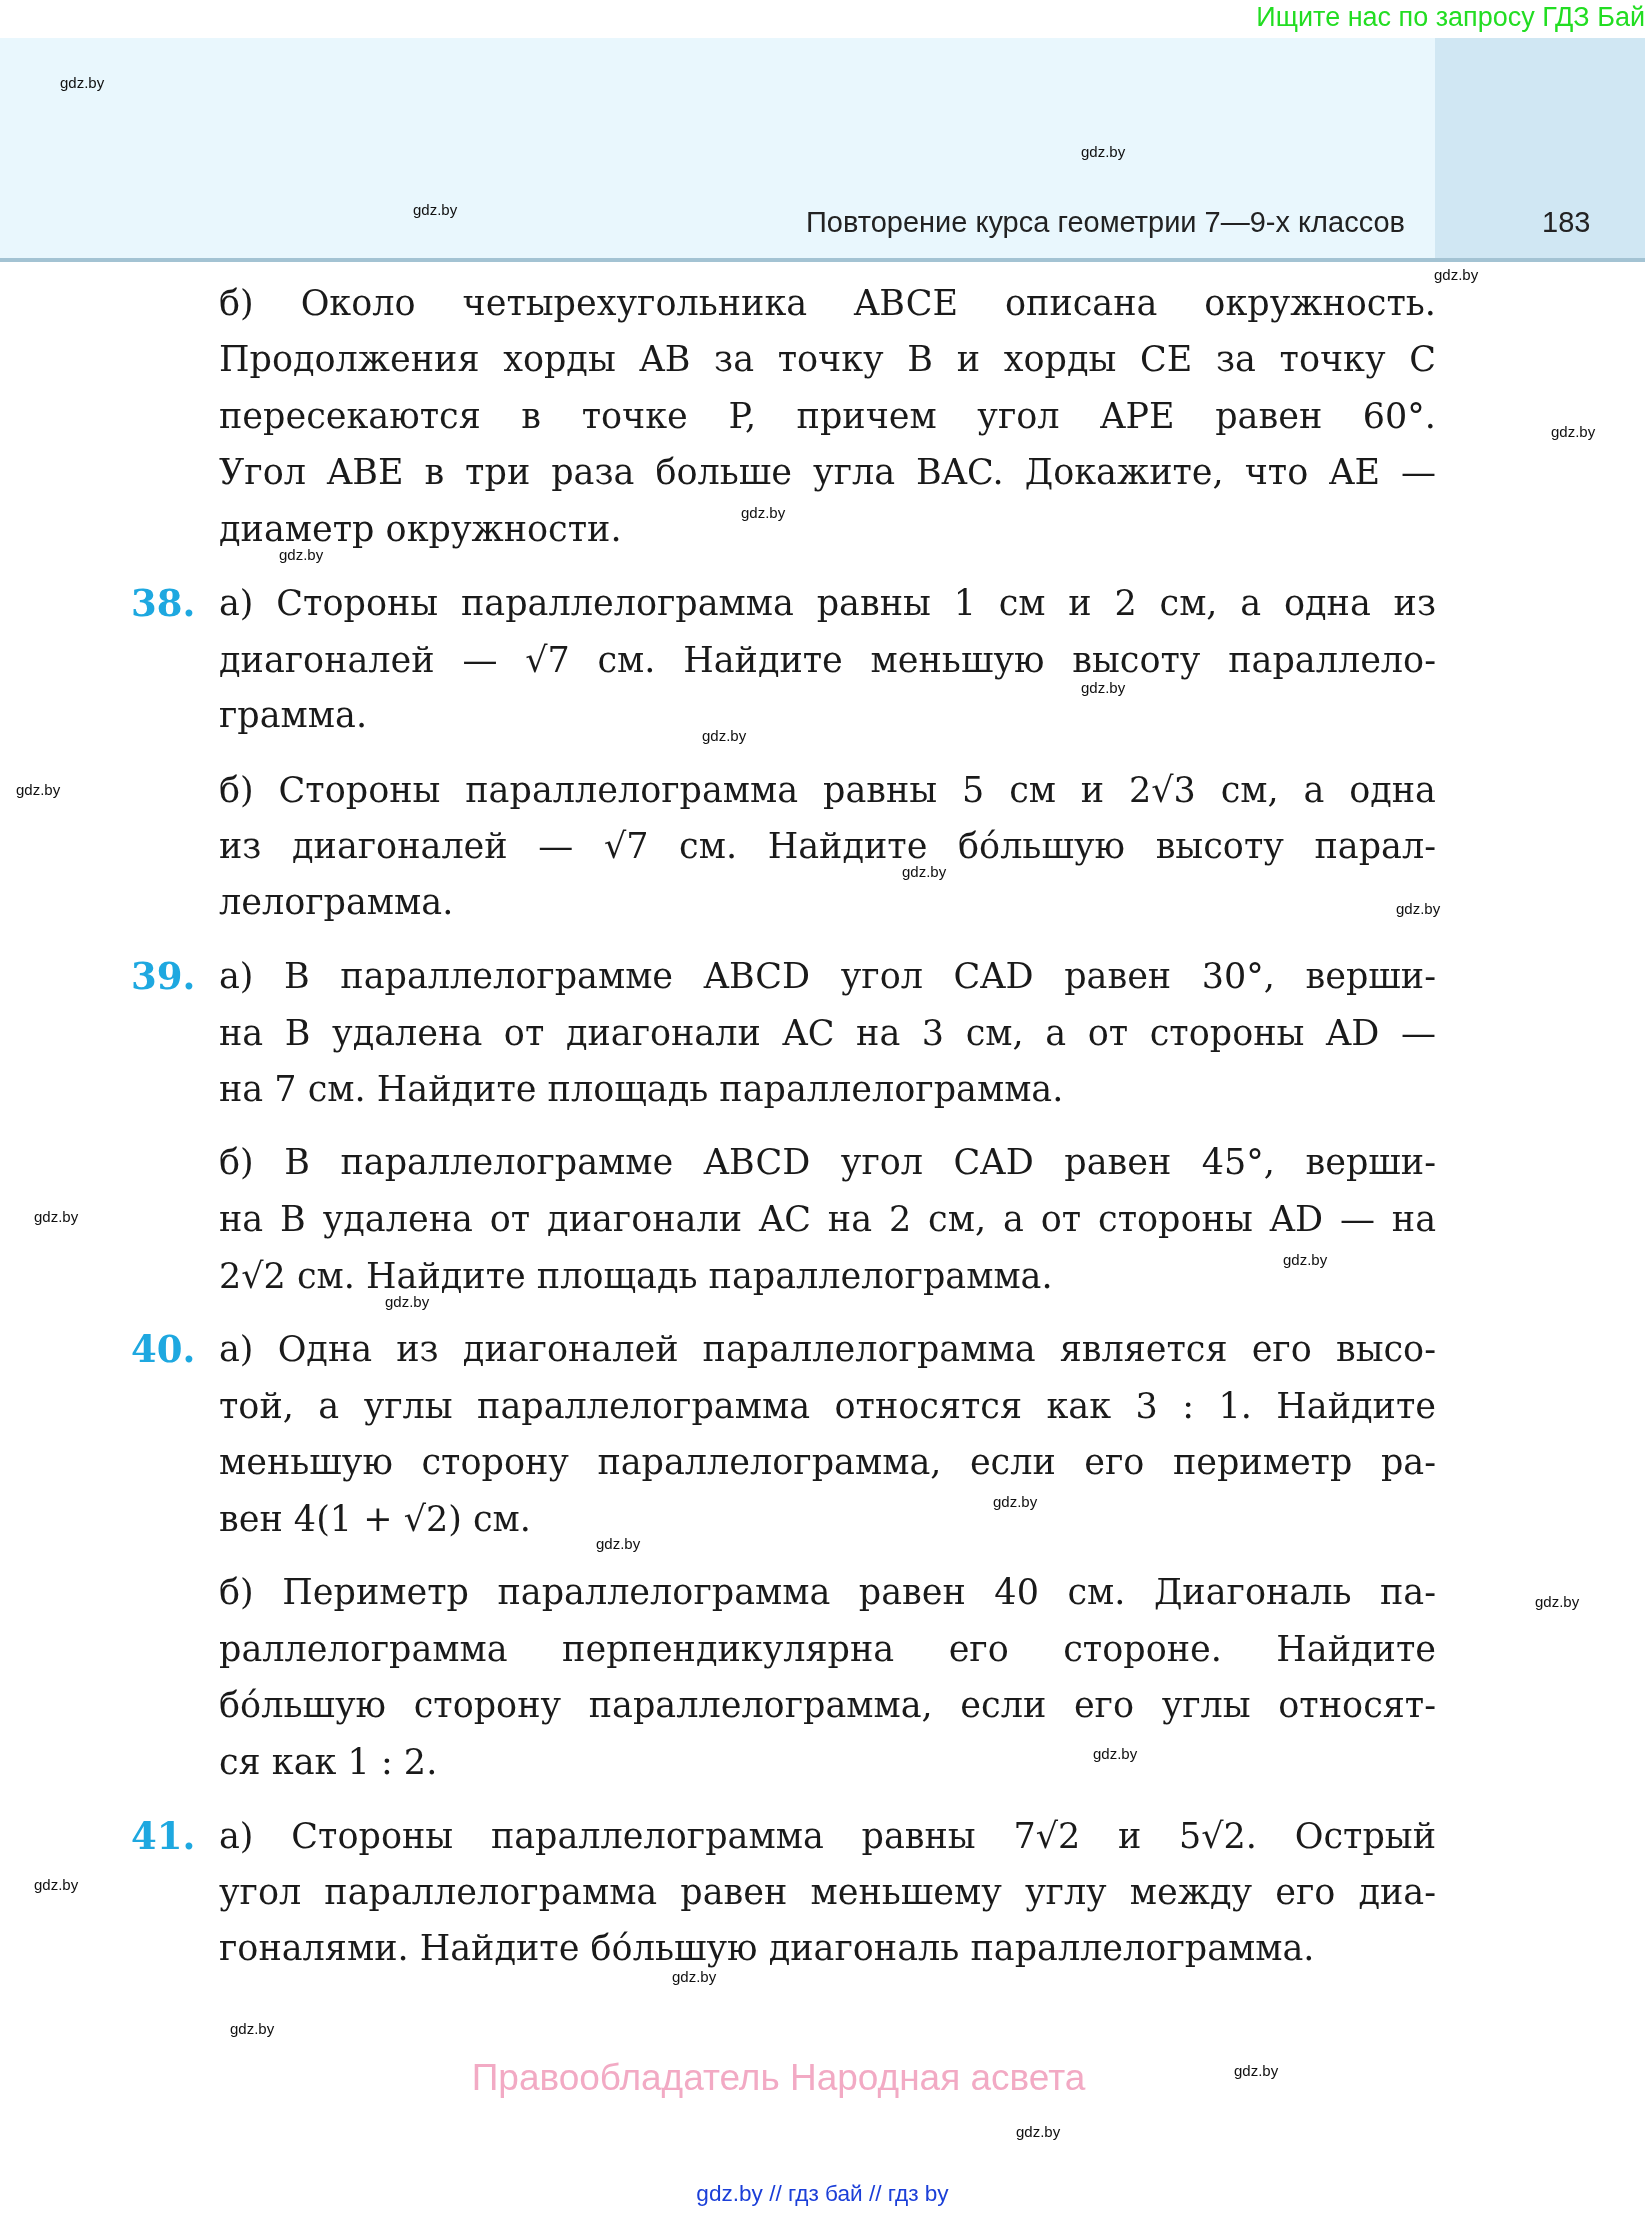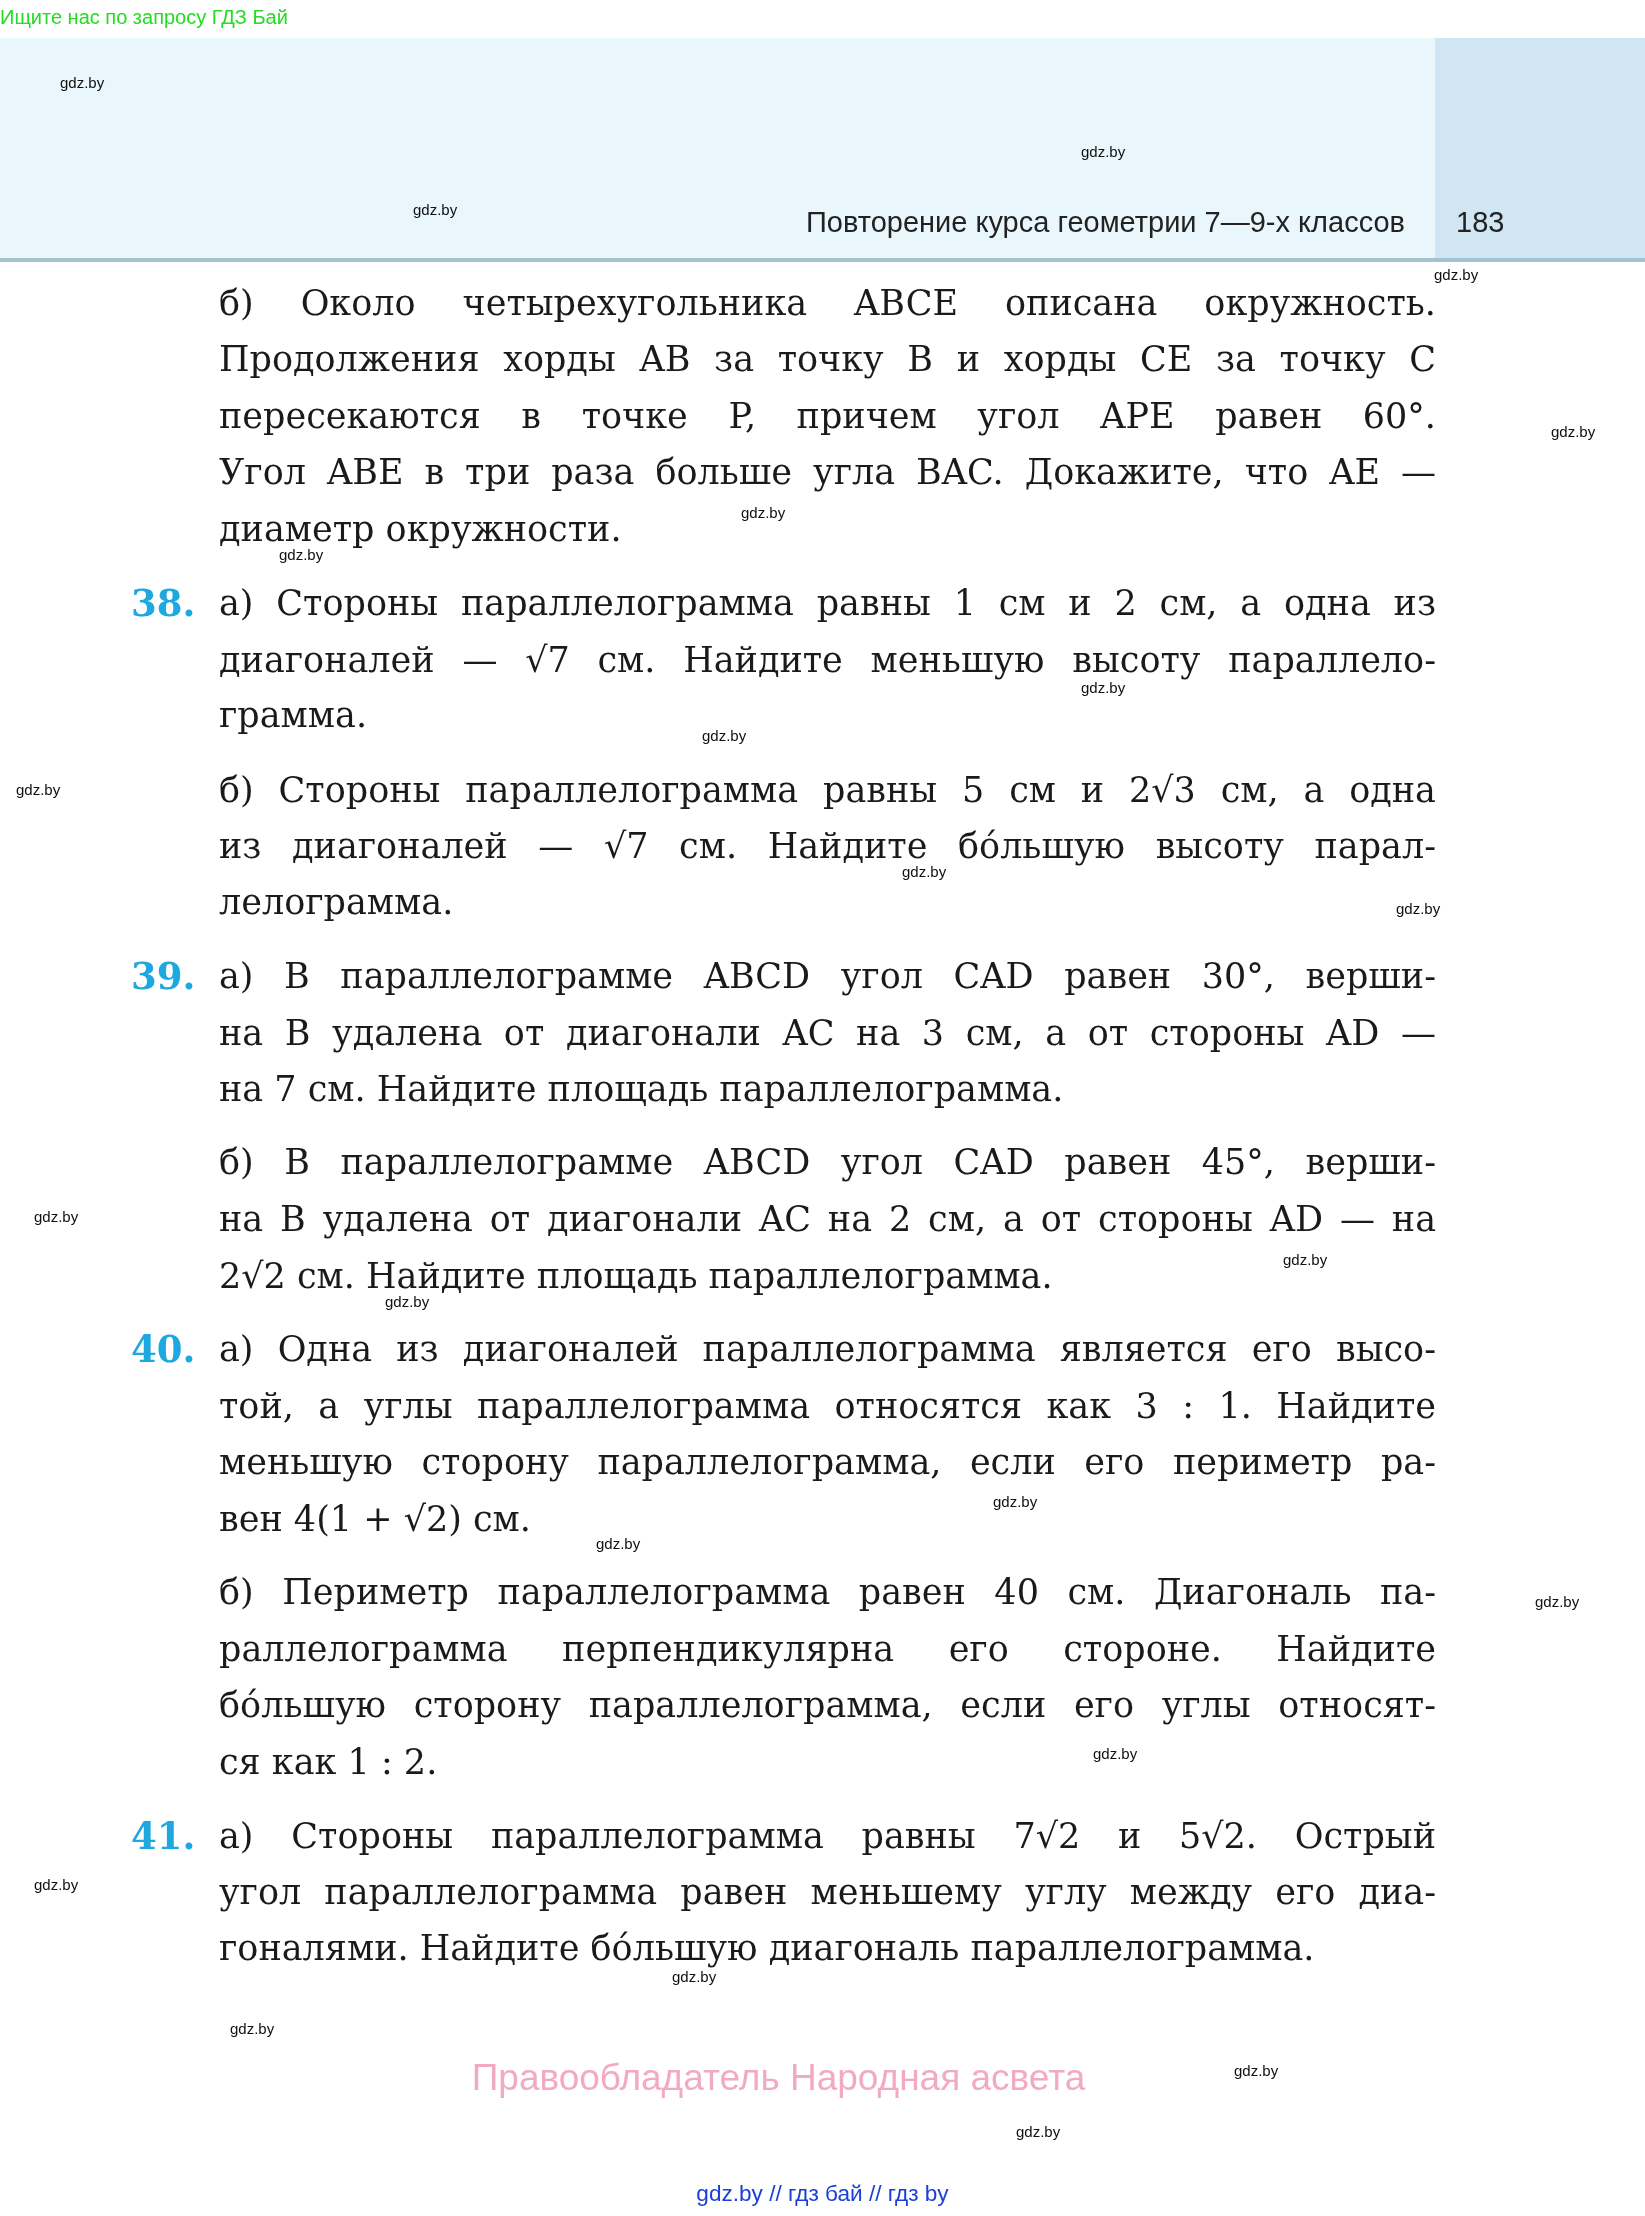--- a/index.html
+++ b/index.html
@@ -4,42 +4,42 @@
 <style>
   html, body { margin: 0; padding: 0; }
   body {
     width: 1645px; height: 2216px; position: relative; overflow: hidden;
     background: #ffffff;
     font-family: "DejaVu Serif", "Liberation Serif", serif;
     color: #1a1a1a;
   }
   .top-banner {
     position: absolute; left: 0; top: 0; width: 1645px; height: 38px;
-    text-align: left; font-family: "Liberation Sans", sans-serif;
-    font-size: 20px; line-height: 34px; color: #22dd22;
+    text-align: right; font-family: "Liberation Sans", sans-serif;
+    font-size: 27px; line-height: 34px; color: #22dd22;
   }
   .header-band {
     position: absolute; left: 0; top: 38px; width: 1435px; height: 220px;
     background: #e9f7fd;
   }
   .page-box {
     position: absolute; left: 1435px; top: 38px; width: 210px; height: 220px;
     background: #d0e7f3;
   }
   .header-rule {
     position: absolute; left: 0; top: 258px; width: 1645px; height: 4px;
     background: #a3c3d3;
   }
   .running-title {
     position: absolute; right: 240px; top: 206px;
     font-family: "Liberation Sans", sans-serif; font-size: 29px;
     color: #222; white-space: nowrap;
   }
   .page-number {
-    position: absolute; left: 1456px; top: 206px;
+    position: absolute; left: 1542px; top: 206px;
     font-family: "Liberation Sans", sans-serif; font-size: 29px; color: #222;
   }
   .wm {
     position: absolute; font-family: "Liberation Sans", sans-serif;
     font-size: 15px; color: #111; white-space: nowrap;
   }
   .line {
     position: absolute; left: 219px; width: 1217px;
     font-size: 35px; line-height: 45px; height: 45px; white-space: nowrap;
     text-align: justify; text-align-last: justify;

